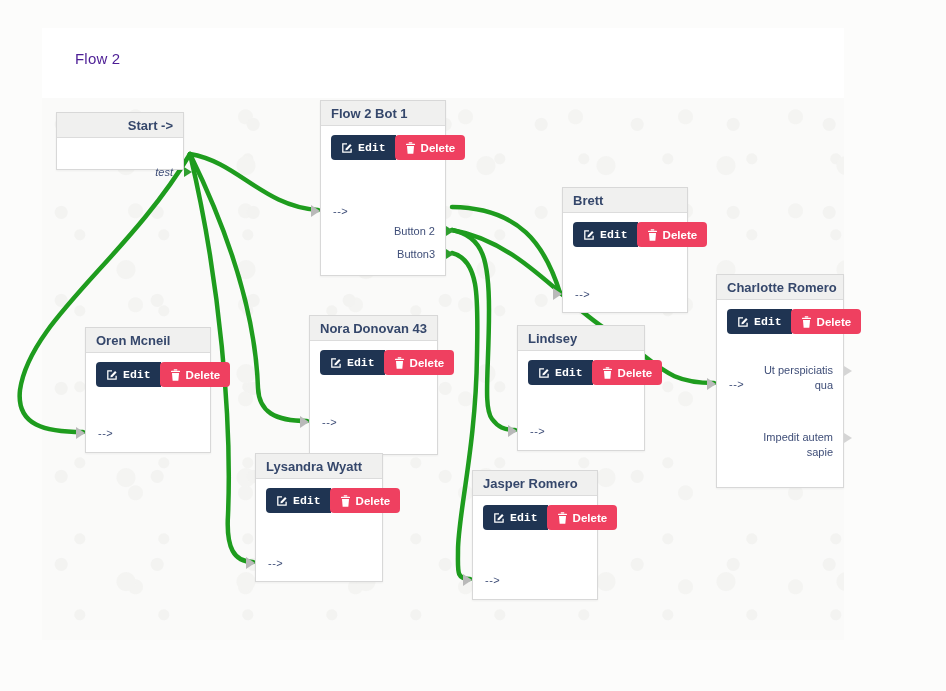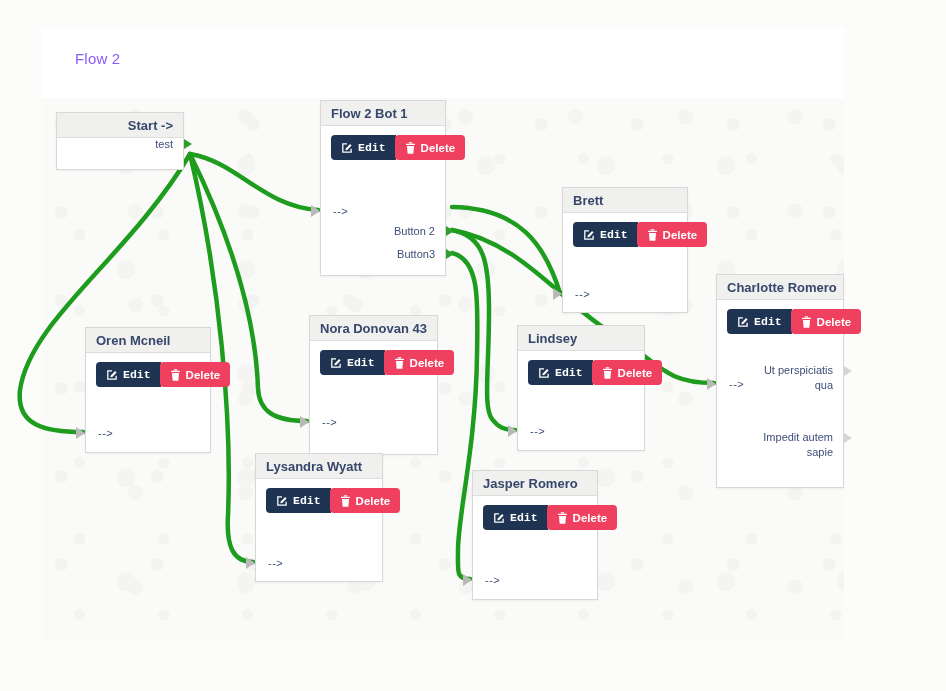--- a/index.html
+++ b/index.html
@@ -8,21 +8,21 @@
     background:#fcfcfb;
     font-family:"Liberation Sans", sans-serif;
     -webkit-font-smoothing:antialiased;
   }
   #header-card{
     position:absolute;left:42px;top:28px;width:802px;height:70px;
     background:#ffffff;z-index:1;
   }
   #page-title{
     position:absolute;left:33px;top:22px;
-    font-size:15px;font-weight:500;color:#8b5cf6;letter-spacing:.2px;
+    font-size:15px;font-weight:500;color:#4c1d95;letter-spacing:.2px;
   }
   #canvas{
     position:absolute;left:42px;top:98px;width:802px;height:542px;
     background-color:#fafaf9;z-index:0;
     background-image:
       radial-gradient(circle at 20% 30%, #f3f3f1 0 6px, transparent 7px),
       radial-gradient(circle at 70% 65%, #f4f4f2 0 9px, transparent 10px),
       radial-gradient(circle at 45% 80%, #f3f3f1 0 5px, transparent 6px),
       radial-gradient(circle at 85% 20%, #f4f4f2 0 7px, transparent 8px);
     background-size:96px 88px,120px 104px,84px 76px,110px 94px;
@@ -74,21 +74,21 @@
     <path d="M190,154 C238,252 256,330 258,388 C259,412 275,421 307,421" fill="none" stroke="#1e9c1e" stroke-width="4.5" stroke-linecap="round"></path>
     <path d="M190,154 C220,280 232,420 228,515 C226,548 234,562 253,562" fill="none" stroke="#1e9c1e" stroke-width="4.5" stroke-linecap="round"></path>
     <path d="M452,207 C520,208 545,245 560,293" fill="none" stroke="#1e9c1e" stroke-width="4.5" stroke-linecap="round"></path>
     <path d="M452,230 C520,242 560,300 607,330 C660,362 662,383 714,383" fill="none" stroke="#1e9c1e" stroke-width="4.5" stroke-linecap="round"></path>
     <path d="M452,230 C484,236 489,262 489,310 C489,370 483,407 492,419 C498,427 504,430 515,430" fill="none" stroke="#1e9c1e" stroke-width="4.5" stroke-linecap="round"></path>
     <path d="M452,253 C480,260 478,300 477,355 C476,445 458,515 458,550 C458,572 456,579 470,579" fill="none" stroke="#1e9c1e" stroke-width="4.5" stroke-linecap="round"></path>
   </svg>
 <div id="nodes">
     <div class="node" style="left: 56px; top: 112px; width: 128px; height: 58px; text-align: right;">
       <div class="node-header">Start -&gt;</div>
-      <div class="port-row out-row" style="top: 20px;">
+      <div class="port-row out-row" style="top: 48px; font-style: italic;">
         <span class="tri tri-out"></span>
         <span class="lbl">test</span>
       </div>
     </div>
     <div class="node" style="left: 320px; top: 100px; width: 126px; height: 176px;">
       <div class="node-header">Flow 2 Bot 1</div>
       <div class="btn-row" style="top: 34px;">
         <button class="btn btn-edit" style="background: rgb(31, 52, 82);">
           <svg width="12" height="12" viewBox="0 0 16 16">
             <path d="M13.5 9v4.6H2.4V2.5H8" fill="none" stroke="#fff" stroke-width="1.7"></path>

